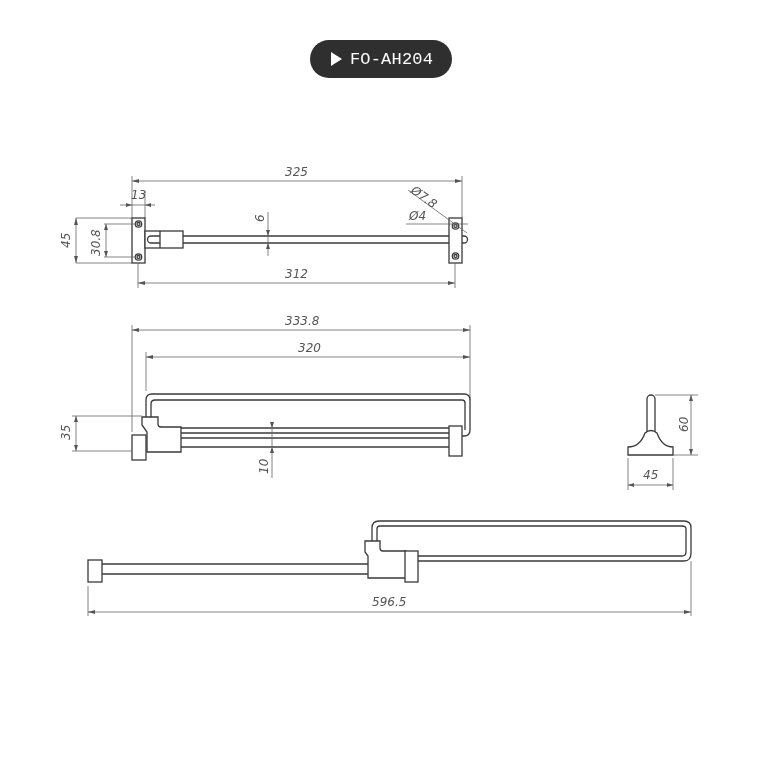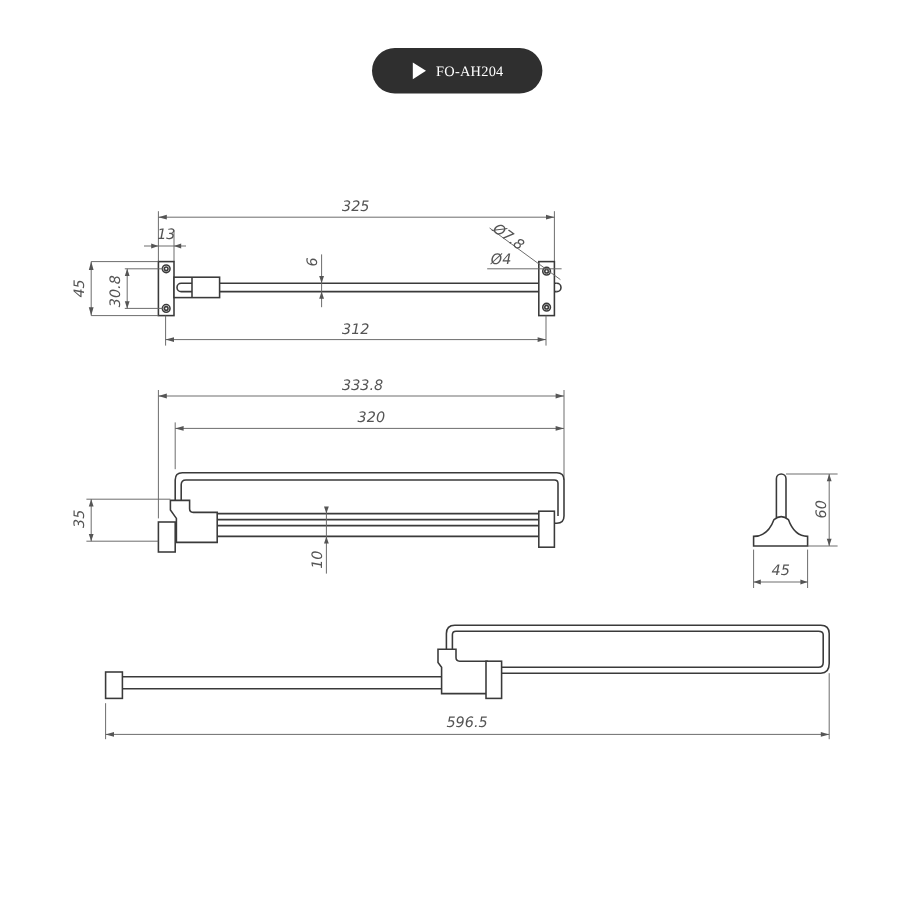--- a/index.html
+++ b/index.html
@@ -1,21 +1,21 @@
 <!DOCTYPE html>
 <html><head>
   <meta charset="utf-8">
   <style>
     html, body { margin: 0; padding: 0; background: #ffffff; }
     body { width: 760px; height: 760px; position: relative; overflow: hidden; font-family: "DejaVu Sans", sans-serif; }
     .badge {
       position: absolute; left: 310px; top: 40px; width: 142px; height: 38px;
       background: #2f2f2f; border-radius: 19px; color: #ffffff;
       display: flex; align-items: center; justify-content: center; gap: 8px;
-      font-family: Liberation Serif, serif; font-size: 12px; letter-spacing: 0.2px;
+      font-family: Liberation Mono, monospace; font-size: 17px; letter-spacing: 0.2px;
     }
     .badge .tri { width: 0; height: 0; border-top: 7px solid transparent; border-bottom: 7px solid transparent; border-left: 11px solid #ffffff; margin-left: 2px; }
     svg.drawing { position: absolute; left: 0; top: 0; }
     .dimtext { font-family: "DejaVu Sans", sans-serif; font-size: 12px; font-style: italic; fill: #555555; }
     .obj { stroke: #3a3a3a; stroke-width: 1.3; fill: none; }
     .objfill { stroke: #3a3a3a; stroke-width: 1.3; fill: #ffffff; }
     .dim { stroke: #666666; stroke-width: 0.8; fill: none; }
     .arrow { fill: #555555; stroke: none; }
   </style>
 </head>

